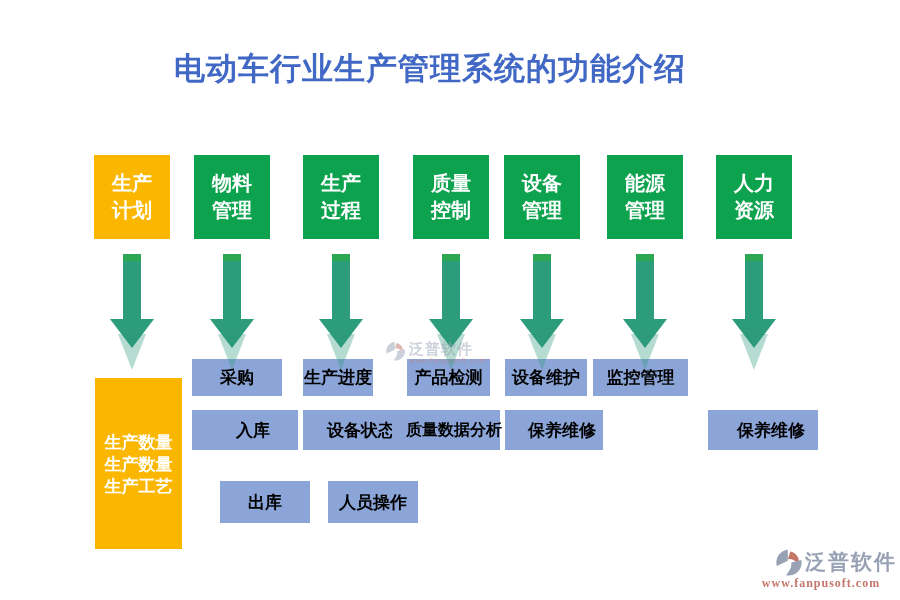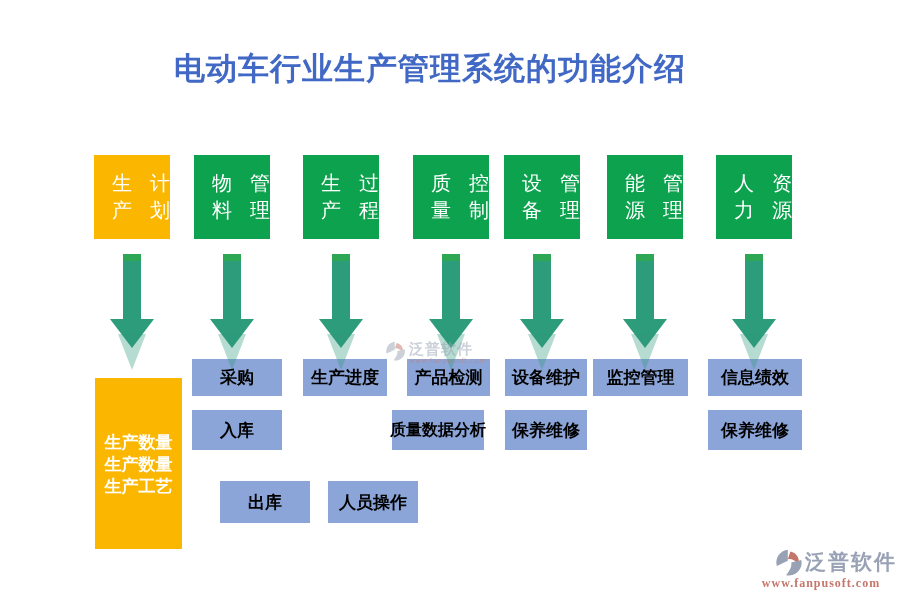--- a/index.html
+++ b/index.html
@@ -6,37 +6,37 @@
   .page{
     position:relative;width:900px;height:600px;background:#ffffff;
     font-family:"DejaVu Sans","Liberation Sans",sans-serif;overflow:hidden;border-radius:9px;
   }
   .title{
     position:absolute;left:0;top:48px;width:860px;text-align:center;
     font-size:31px;font-weight:bold;color:var(--title-blue);letter-spacing:1px;
   }
   .hbox{
     position:absolute;top:155px;width:76px;height:84px;z-index:1;
-    background:var(--box-green);color:#fff;font-weight:normal;font-size:20px;line-height:27px;
-    display:flex;align-items:center;justify-content:center;text-align:right;
+    background:var(--box-green);color:#fff;font-weight:bold;font-size:20px;line-height:27px;
+    display:flex;flex-direction:column;align-items:center;justify-content:center;text-align:center;
   }
   .hbox.yellow{background:var(--box-yellow);}
   .arrow{position:absolute;top:254px;width:46px;height:118px;z-index:3;color:var(--arrow-teal);}
   .bigyellow{
     position:absolute;left:95px;top:352px;width:87px;height:171px;z-index:1;
     background:var(--box-yellow);color:#fff;font-weight:bold;font-size:17px;line-height:22px;
     display:flex;flex-direction:column;align-items:center;justify-content:center;text-align:center;margin-top:26px;
   }
   .item{
     position:absolute;background:var(--box-blue);color:#000000;font-weight:bold;font-size:17px;
     display:flex;align-items:center;justify-content:center;white-space:nowrap;z-index:1;
   }
   .item.small{font-size:16px;}
   .rowA{top:359px;height:37px;}
-  .rowB{top:410px;height:40px;}
+  .rowB{top:410px;height:40px;padding-left:16px;}
   .rowC{top:481px;height:42px;margin-left:28px;}
   .watermark{
     position:absolute;left:386px;top:341px;z-index:4;opacity:.5;
     display:flex;align-items:flex-start;gap:3px;
   }
   .wm-text{font-size:15px;font-weight:bold;color:var(--logo-gray);letter-spacing:1px;line-height:16px;}
   .wm-url{font-size:7px;color:var(--logo-red);letter-spacing:.5px;}
   .logo{position:absolute;left:745px;top:548px;width:152px;z-index:4;}
   .logo-row{display:flex;align-items:center;gap:2px;justify-content:flex-end;}
   .logo-text{font-size:21px;font-weight:bold;color:var(--logo-gray);letter-spacing:2px;}
@@ -124,27 +124,27 @@
       <polygon points="9,80 37,80 23,116" fill="currentColor" opacity="0.35"></polygon>
     </svg>
 
   <div class="bigyellow">
     <span>生产数量</span>
     <span>生产数量</span>
     <span>生产工艺</span>
   </div>
 
   <div class="item rowA" style="left:192px;width:90px">采购</div>
-  <div class="item rowA" style="left:303px;width:84px">生产进度</div>
+  <div class="item rowA" style="left:303px;width:70px">生产进度</div>
   <div class="item rowA" style="left:407px;width:83px">产品检测</div>
   <div class="item rowA" style="left:505px;width:82px">设备维护</div>
   <div class="item rowA" style="left:593px;width:95px">监控管理</div>
-  <div class="item rowA" style="left:708px;width:94px">信息绩效</div>
 
   <div class="item rowB" style="left:192px;width:90px">入库</div>
+  <div class="item rowB" style="left:303px;width:84px">设备状态</div>
   <div class="item rowB small" style="left:392px;width:92px">质量数据分析</div>
   <div class="item rowB" style="left:505px;width:82px">保养维修</div>
   <div class="item rowB" style="left:708px;width:94px">保养维修</div>
 
   <div class="item rowC" style="left:192px;width:90px">出库</div>
   <div class="item rowC" style="left:300px;width:90px">人员操作</div>
 
   <div class="watermark">
     <svg width="20" height="20" viewBox="0 0 32 32">
       <path d="M14 1 A15 15 0 0 0 1 20 L14 14 Z" style="fill:var(--logo-gray)"></path>

